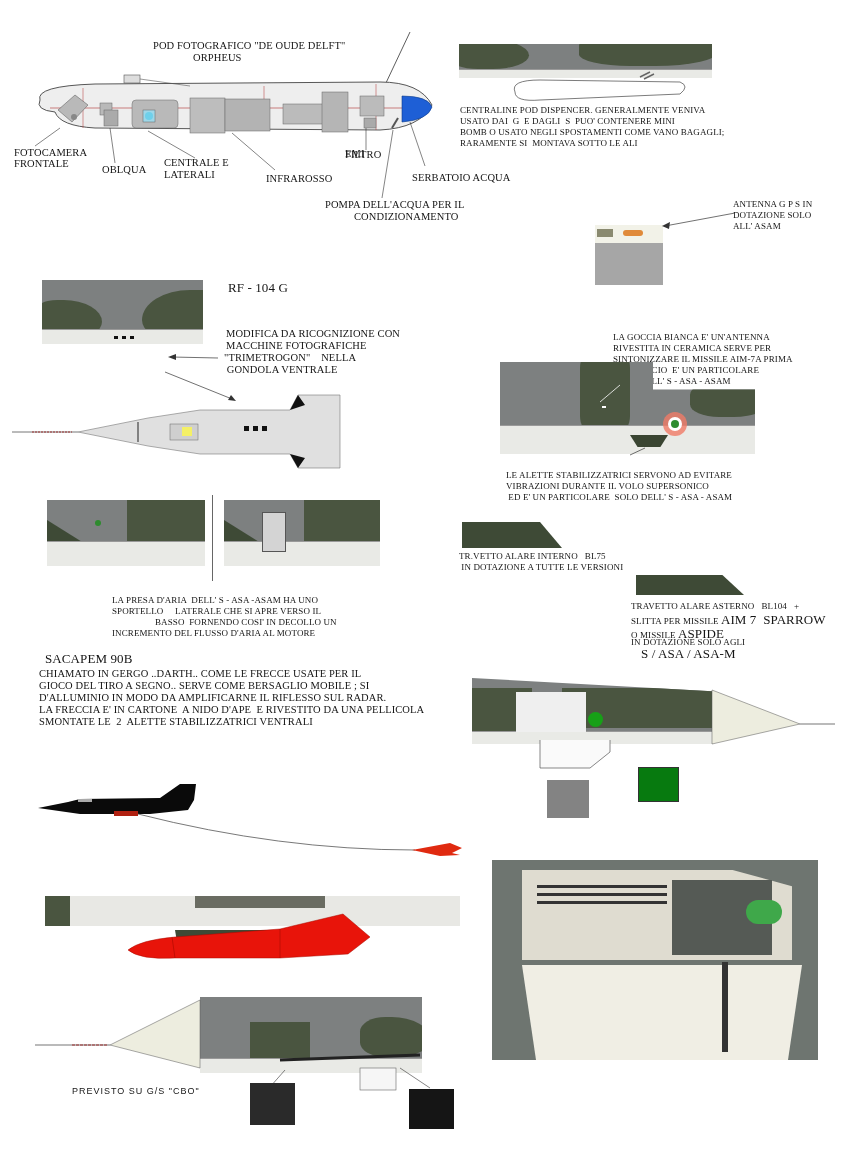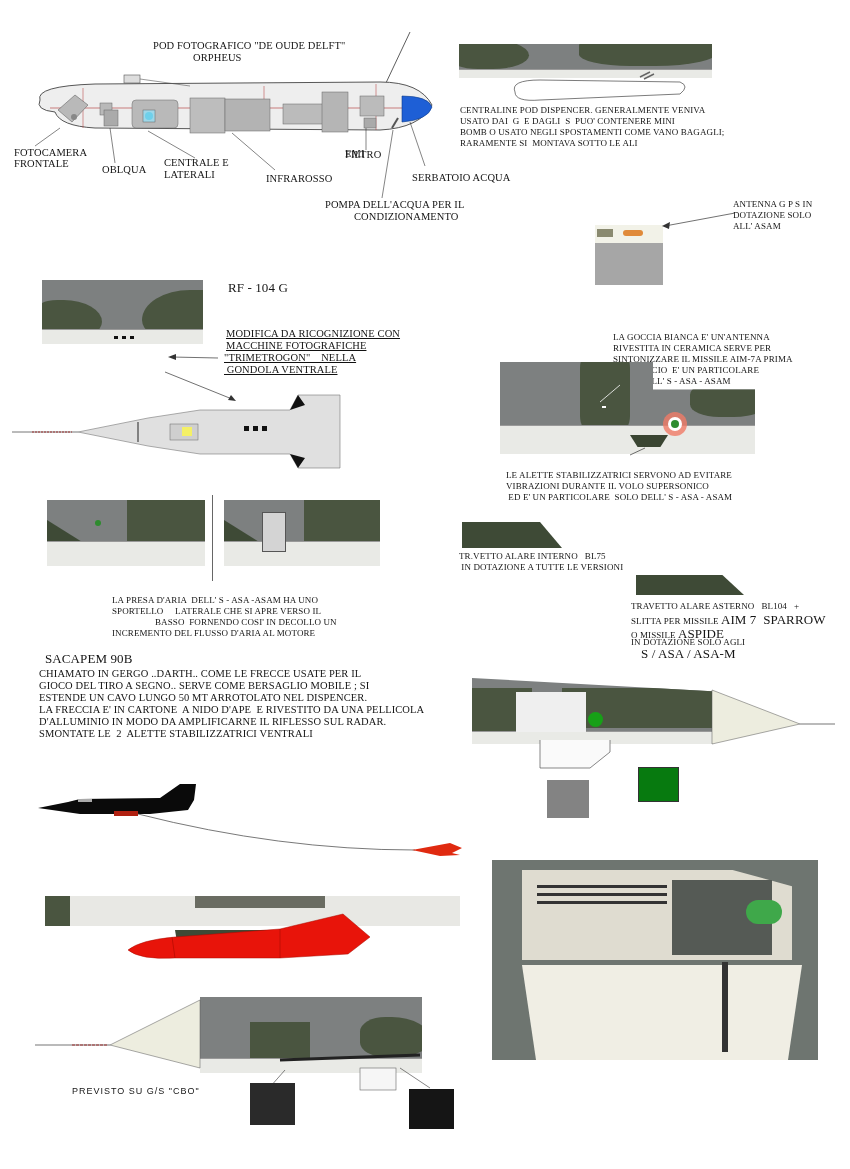--- a/index.html
+++ b/index.html
@@ -116,21 +116,21 @@
 
 <div class="lbl lbl-lg" style="left:228px;top:281px;">RF - 104 G</div>
 <div class="camo" style="left:42px;top:280px;width:161px;height:64px;">
   <div class="g1" style="left:-10px;top:20px;width:70px;height:40px;"></div>
   <div class="g1" style="left:100px;top:10px;width:80px;height:50px;border-radius:60% 0 0 40%;"></div>
   <div class="belly" style="height:14px;"></div>
   <div class="abs" style="left:72px;top:56px;width:4px;height:3px;background:#111;"></div>
   <div class="abs" style="left:80px;top:56px;width:4px;height:3px;background:#111;"></div>
   <div class="abs" style="left:88px;top:56px;width:4px;height:3px;background:#111;"></div>
 </div>
-<div class="abs" style="left:224px;top:328px;text-decoration:underline;">
+<div class="abs" style="left:224px;top:328px;">
   <div class="lbl" style="position:relative;left:2px;">MODIFICA DA RICOGNIZIONE CON</div>
   <div class="lbl" style="position:relative;left:2px;">MACCHINE FOTOGRAFICHE</div>
   <div class="lbl" style="position:relative;">"TRIMETROGON"    NELLA</div>
   <div class="lbl" style="position:relative;"> GONDOLA VENTRALE</div>
 </div>
 <svg width="850" height="500" style="left:0;top:0;">
   <line x1="218" y1="358" x2="172" y2="357" stroke="#333" stroke-width="0.7"></line>
   <polygon points="168,357 176,354 176,360" fill="#333"></polygon>
   <line x1="165" y1="372" x2="232" y2="399" stroke="#333" stroke-width="0.7"></line>
   <polygon points="236,401 228,400 231,395" fill="#333"></polygon>
@@ -208,23 +208,22 @@
 <div class="abs" style="left:631px;top:624px;white-space:nowrap;">
   <span class="lbl lbl-sm" style="position:relative;">O MISSILE </span><span class="lbl lbl-lg" style="position:relative;">ASPIDE</span>
 </div>
 <div class="lbl lbl-sm" style="left:631px;top:637px;">IN DOTAZIONE SOLO AGLI</div>
 <div class="lbl lbl-lg" style="left:641px;top:647px;">S / ASA / ASA-M</div>
 
 <div class="lbl lbl-lg" style="left:45px;top:652px;">SACAPEM 90B</div>
 <div class="abs" style="left:39px;top:668px;">
   <div class="lbl" style="position:relative;">CHIAMATO IN GERGO ..DARTH.. COME LE FRECCE USATE PER IL</div>
   <div class="lbl" style="position:relative;">GIOCO DEL TIRO A SEGNO.. SERVE COME BERSAGLIO MOBILE ; SI</div>
-  <div class="lbl" style="position:relative;">ESTENDE UN CAVO LUNGO 50 MT ARROTOLATO NEL DISPENCER.</div>
+  <div class="lbl" style="position:relative;">D'ALLUMINIO IN MODO DA AMPLIFICARNE IL RIFLESSO SUL RADAR.</div>
   <div class="lbl" style="position:relative;">LA FRECCIA E' IN CARTONE  A NIDO D'APE  E RIVESTITO DA UNA PELLICOLA</div>
-  <div class="lbl" style="position:relative;">D'ALLUMINIO IN MODO DA AMPLIFICARNE IL RIFLESSO SUL RADAR.</div>
   <div class="lbl" style="position:relative;">SMONTATE LE  2  ALETTE STABILIZZATRICI VENTRALI</div>
 </div>
 
 <svg width="850" height="900" style="left:0;top:0;">
   <path d="M38,808 L68,802 L80,799 L160,798 L180,784 L196,784 L194,800 L188,810 L150,814 L80,814 Z" fill="#0a0a0a"></path>
   <rect x="78" y="799" width="14" height="3" fill="#aaa"></rect>
   <rect x="114" y="811" width="24" height="5" fill="#b02010"></rect>
   <path d="M138,814 Q280,850 415,850" fill="none" stroke="#555" stroke-width="0.8"></path>
   <path d="M412,850 L450,843 L462,848 L452,853 L460,855 L440,856 Z" fill="#e02a10"></path>
 </svg>

